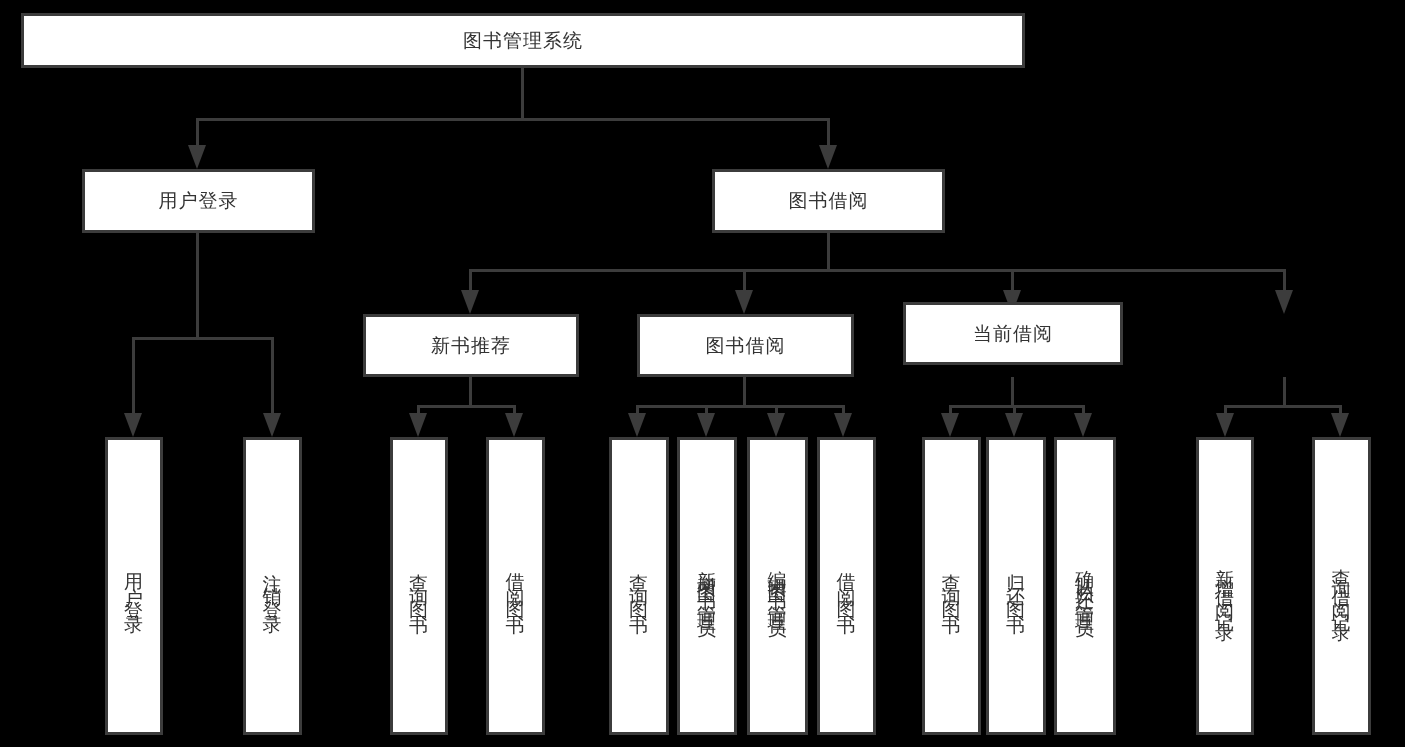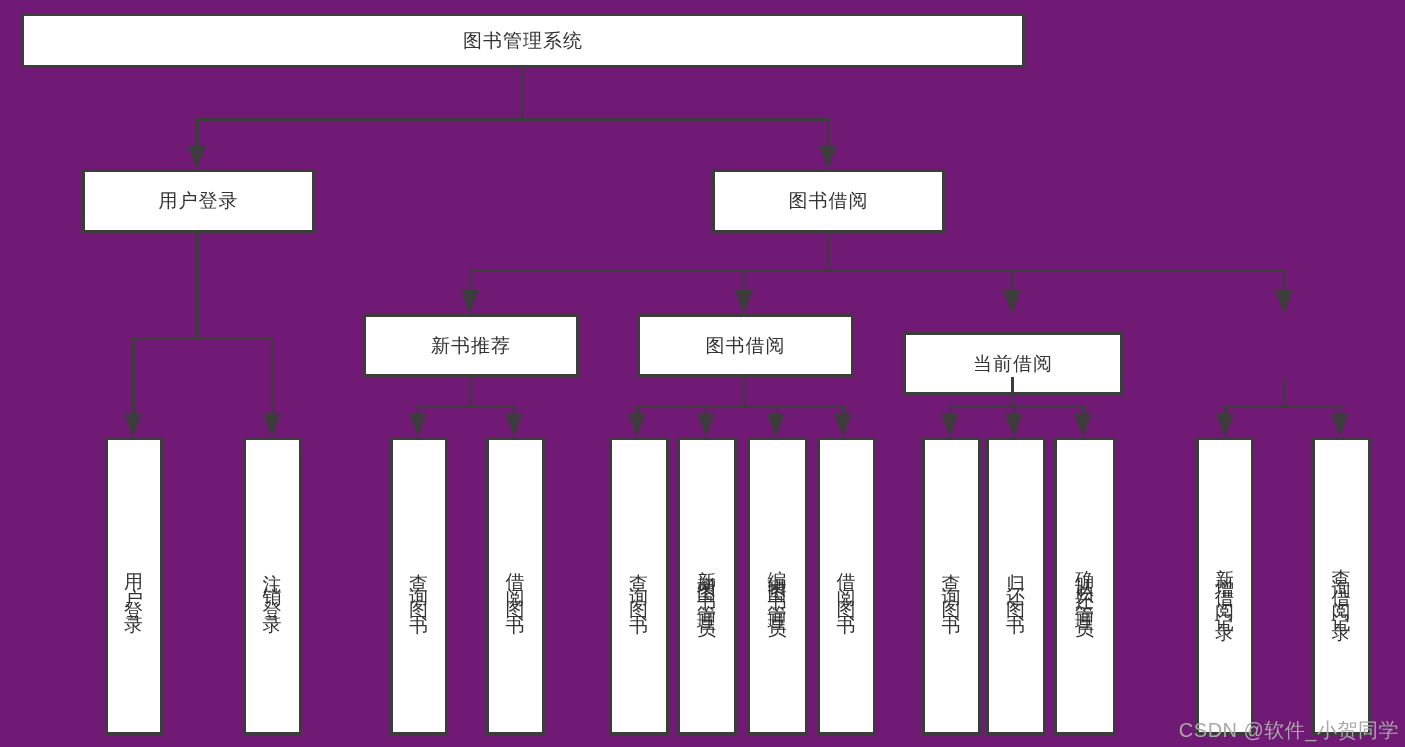--- a/index.html
+++ b/index.html
@@ -1,20 +1,20 @@
 <!DOCTYPE html>
 <html><head>
 <meta charset="utf-8">
 <style>
   html,body{margin:0;padding:0;background:#ffffff;}
   #stage{
     position:relative;
     width:1405px;height:747px;
-    background:#701a75;
-    font-family:Liberation Sans, sans-serif;
+    background:#000000;
+    font-family:Liberation Serif, serif;
     overflow:hidden;
   }
   .box{
     position:absolute;
     border:3px solid #3c3c3c;
     background:#ffffff;
     box-sizing:border-box;
     display:flex;align-items:center;justify-content:center;
     color:#333333;
     font-size:19px;
@@ -98,21 +98,21 @@
   <div class="arrow" style="left:1003px;top:290px;"></div>
   <div class="vline" style="left:1283px;top:269px;height:22px;"></div>
   <div class="arrow" style="left:1275px;top:290px;"></div>
 
   <div class="box" style="left:363px;top:314px;width:216px;height:63px;">
     <span>新书推荐</span>
   </div>
   <div class="box" style="left:637px;top:314px;width:217px;height:63px;">
     <span>图书借阅</span>
   </div>
-  <div class="box" style="left:903px;top:332px;width:220px;height:63px;">
+  <div class="box" style="left:903px;top:302px;width:220px;height:63px;">
     <span>当前借阅</span>
   </div>
 
   <div class="vline" style="left:469px;top:377px;height:30px;"></div>
   <div class="hline" style="left:417px;top:405px;width:99px;"></div>
   <div class="vline" style="left:417px;top:405px;height:10px;"></div>
   <div class="arrow" style="left:409px;top:413px;"></div>
   <div class="vline" style="left:513px;top:405px;height:10px;"></div>
   <div class="arrow" style="left:505px;top:413px;"></div>
 
@@ -180,15 +180,14 @@
     <span class="vt vt10">确认归还（管理员）</span>
   </div>
 
   <div class="vbox" style="left:1196px;width:58px;">
     <span class="vt vt6">新增借阅记录</span>
   </div>
   <div class="vbox" style="left:1312px;width:59px;">
     <span class="vt vt6">查询借阅记录</span>
   </div>
 
-  <div class="watermark">CSDN @软件_小贺同学</div>
 
 </div>
 
 </body></html>

